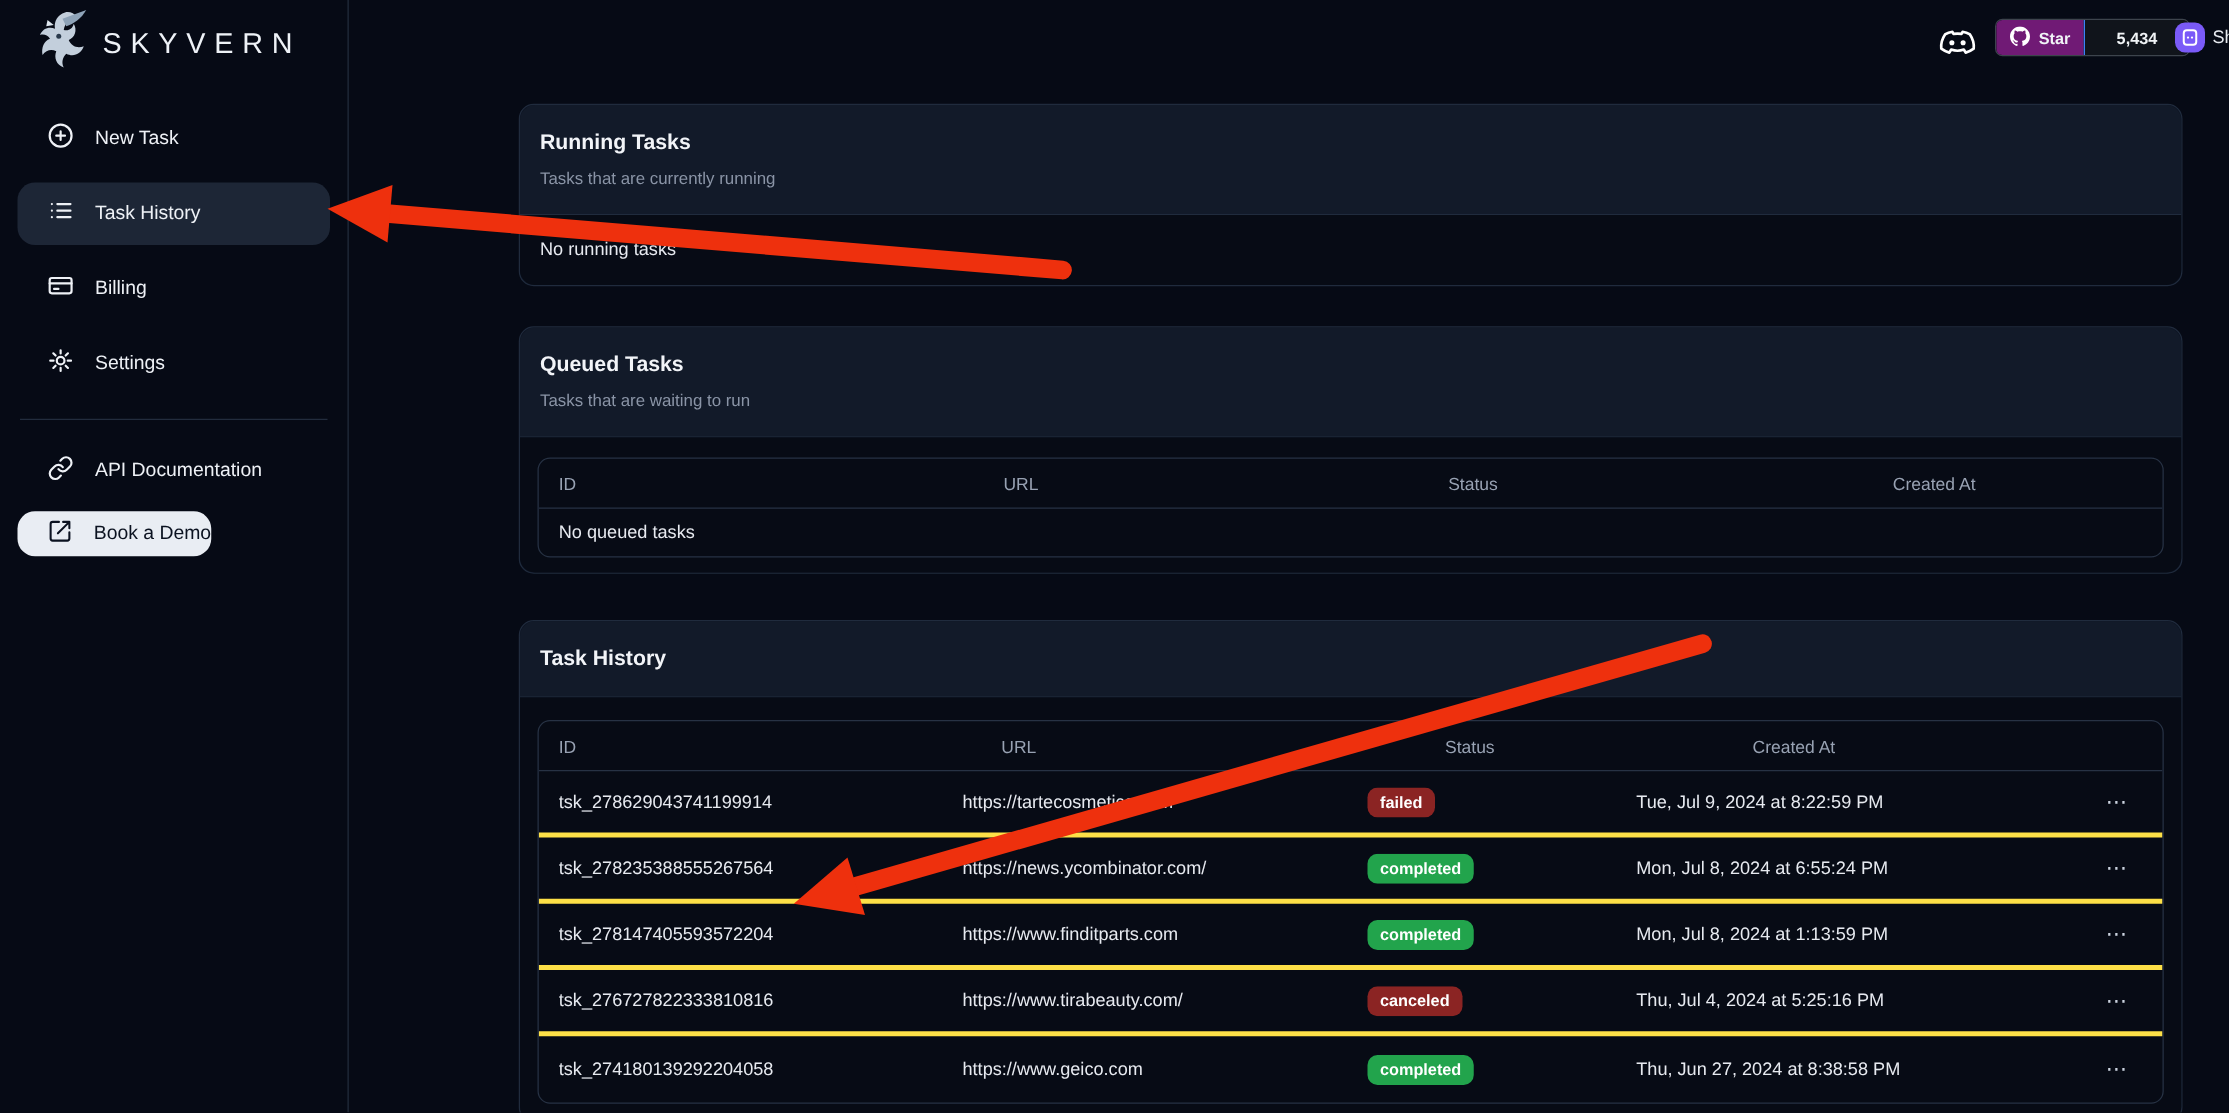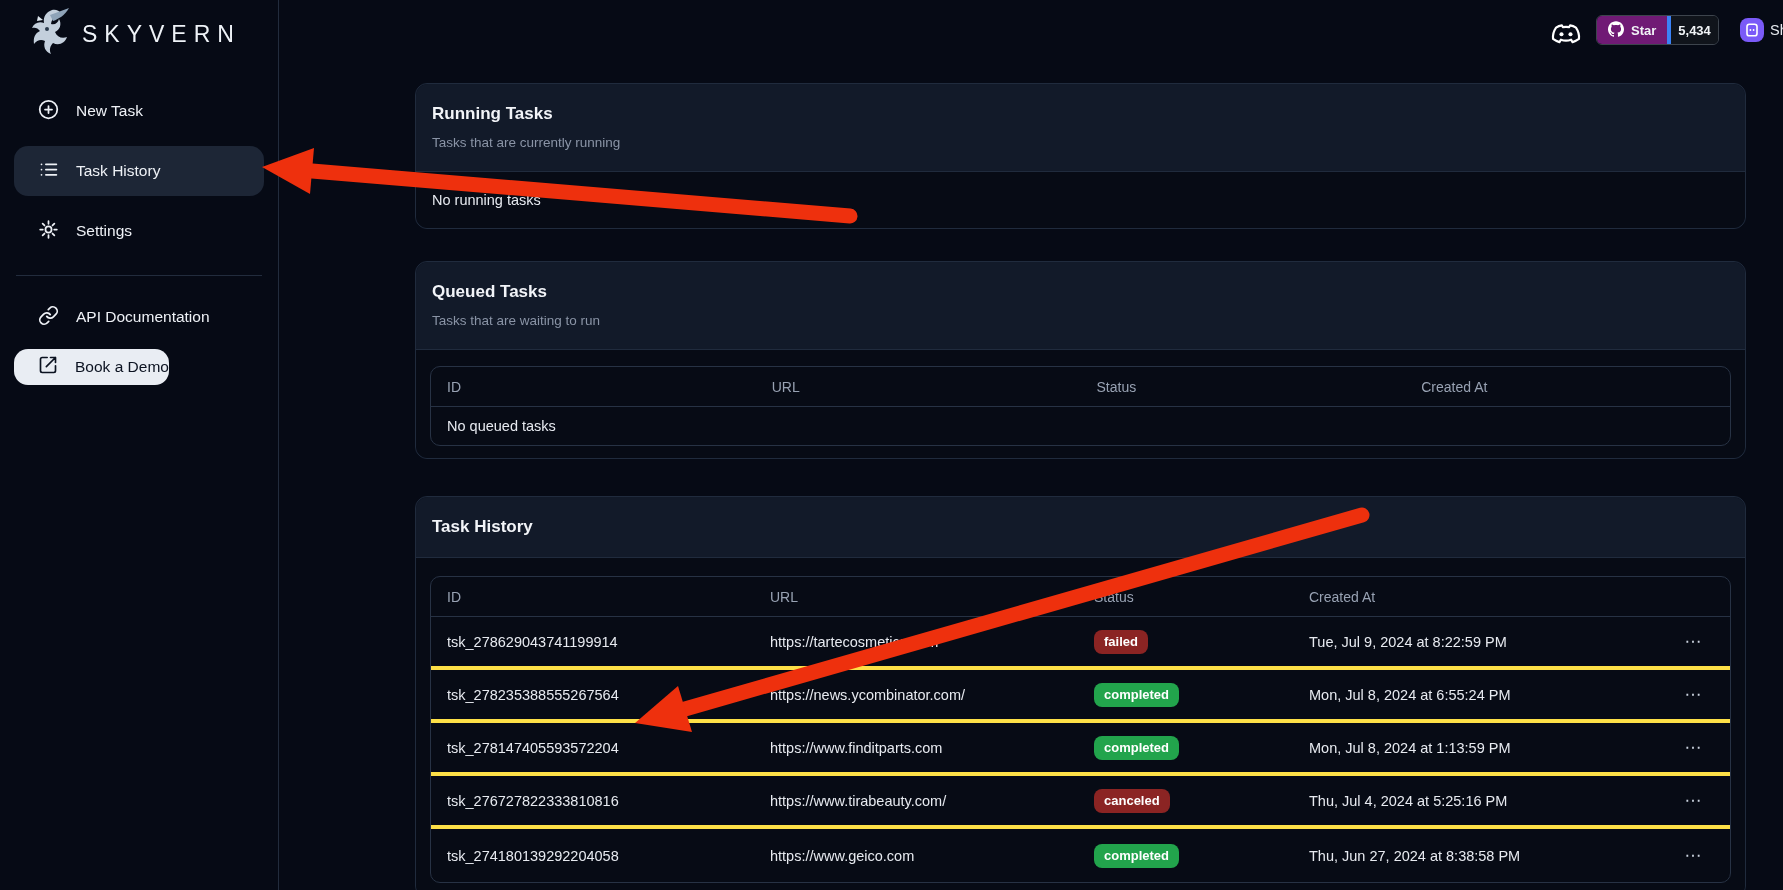--- a/index.html
+++ b/index.html
@@ -46,21 +46,21 @@
   .main { flex:1; position:relative; min-width:0; }
   .topbar { position:absolute; top:0; left:0; right:0; height:60px; z-index:5; }
   .discord-btn { position:absolute; left:1272px; top:20px; width:30px; height:26px; cursor:pointer; }
   .gh-widget {
     position:absolute; left:1317px; top:15px; height:30px;
     display:flex; align-items:stretch;
     border:1px solid #3d444d; border-radius:6px; overflow:hidden;
     font-size:13px; font-weight:bold; color:#f0f3f6; cursor:pointer;
   }
   .gh-star { display:flex; align-items:center; gap:7px; padding:0 11px; background:#701a75; }
-  .gh-count { display:flex; align-items:center; padding:0 7px; background:#10141b; border-left:4px solid #3b82f6; }
+  .gh-count { display:flex; align-items:center; padding:0 25px; background:#10141b; border-left:1px solid #3b82f6; }
   .avatar {
     position:absolute; left:1461px; top:18px; width:24px; height:24px;
     background:#7a5af8; border-radius:8px; cursor:pointer;
     display:flex; align-items:center; justify-content:center;
   }
   .user-label { position:absolute; left:1491px; top:22px; width:15px; overflow:hidden;
     white-space:nowrap; font-size:14.5px; font-weight:500; color:#e6eaf0; }
   
   .content { padding:83px 37px 0 136px; }
   .card { border:1px solid #202b3d; border-radius:12px; background:#0d1422; margin-bottom:32px; }
@@ -69,21 +69,21 @@
     background:#121a29; border-bottom:1px solid #202b3d;
     border-radius:12px 12px 0 0; padding:19px 16px;
   }
   .card-title { font-size:17px; font-weight:bold; color:#f2f4f8; line-height:22px; }
   .card-sub { font-size:13.5px; color:#8a94a6; margin-top:9px; line-height:18px; }
   .card-body { background:#070b15; border-radius:0 0 12px 12px; padding:20px 16px; }
   .empty-text { font-size:14.5px; color:#e7eaf0; }
   
   .inner-table { border:1px solid #273244; border-radius:10px; overflow:hidden; }
   .t-header { display:grid; height:40px; align-items:center;
-    border-bottom:1px solid #273244; color:#98a2b3; font-size:14px; }
+    border-bottom:1px solid #273244; color:#98a2b3; font-size:14px;gap:31px; }
   .t-header > div { padding:0 16px; }
   .grid4 { grid-template-columns:25% 25% 25% 25%; }
   .grid5 { grid-template-columns:323px 324px 215px 365px auto; }
   .t-empty-row { height:38px; display:flex; align-items:center; padding:0 16px;
     font-size:14.5px; color:#e7eaf0; }
   .t-row { display:grid; height:53px; align-items:center;
     border-bottom:4px solid #fde047; font-size:14.5px; color:#e7eaf0; cursor:pointer; }
   .t-row:last-child { border-bottom:none; }
   .t-row > div { padding:0 16px; white-space:nowrap; overflow:hidden; }
   .badge {
@@ -128,20 +128,29 @@
         <svg width="21" height="21" viewBox="0 0 24 24" fill="none" stroke="#eef1f6" stroke-width="2" stroke-linecap="round">
           <path d="M9 6h12M9 12h12M9 18h12"></path>
             <path d="M4 6h.01M4 12h.01M4 18h.01"></path>
         </svg>
       </span>
       <span>Task History</span>
     </div>
     <div class="nav-item">
       <span>
         <svg width="21" height="21" viewBox="0 0 24 24" fill="none" stroke="#eef1f6" stroke-width="2" stroke-linecap="round">
+          <rect x="2" y="5" width="20" height="14" rx="2"></rect>
+            <path d="M2 10h20M6 15h4"></path>
+        </svg>
+      </span>
+      <span>Billing</span>
+    </div>
+    <div class="nav-item">
+      <span>
+        <svg width="21" height="21" viewBox="0 0 24 24" fill="none" stroke="#eef1f6" stroke-width="2" stroke-linecap="round">
           <circle cx="12" cy="12" r="3.5"></circle>
           <path d="M12 2.5v3M12 18.5v3M2.5 12h3M18.5 12h3M5.3 5.3l2.1 2.1M16.6 16.6l2.1 2.1M18.7 5.3l-2.1 2.1M7.4 16.6l-2.1 2.1"></path>
         </svg>
       </span>
       <span>Settings</span>
     </div>
   </nav>
 
   <div class="side-divider"></div>
 

